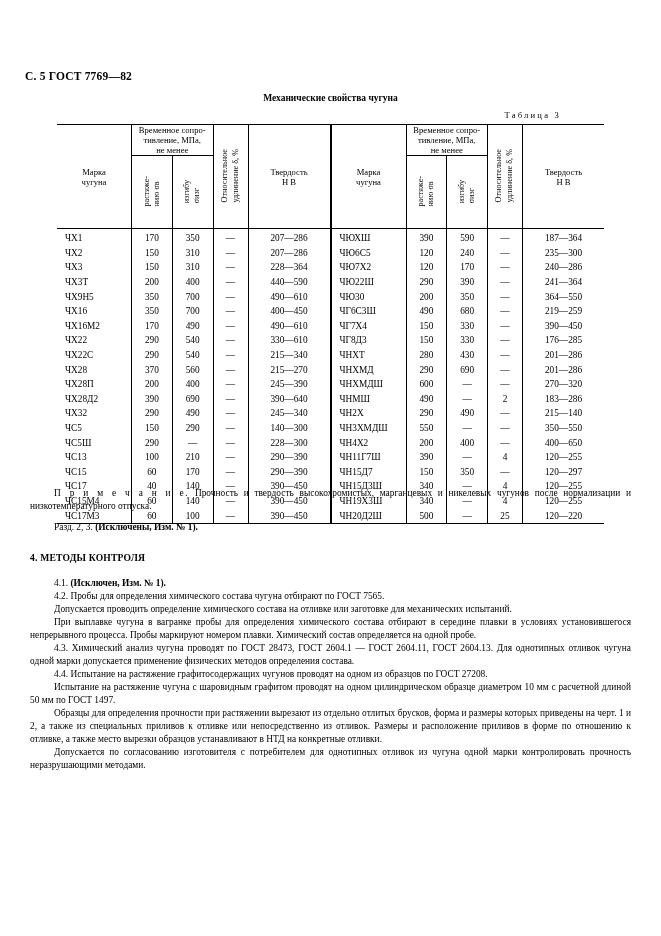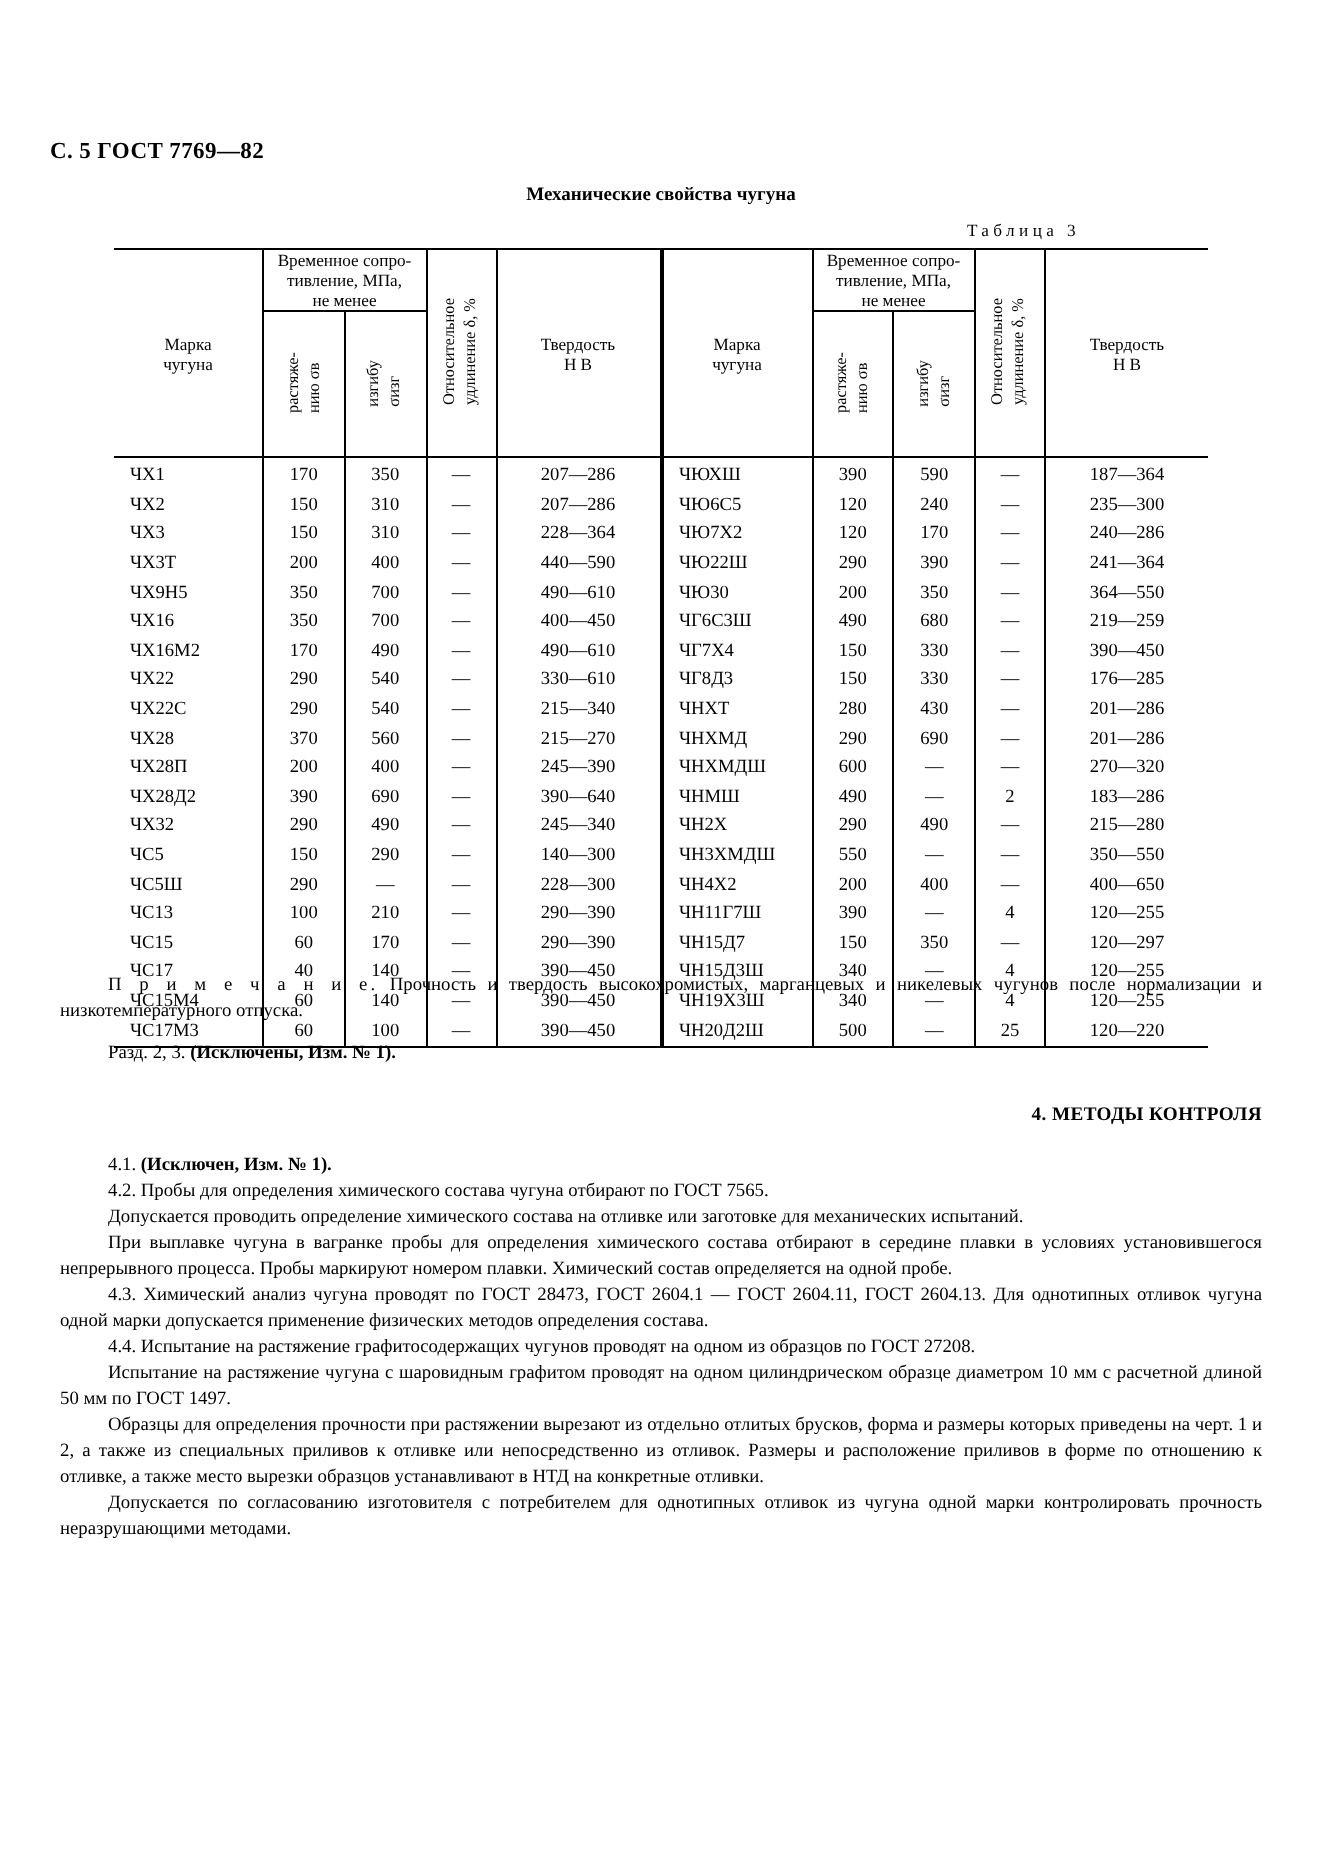--- a/index.html
+++ b/index.html
@@ -40,21 +40,21 @@
     top: 93px;
     left: 0;
     width: 661px;
     text-align: center;
     font-size: 9.5px;
     font-weight: bold;
   }
   .tbl-number {
     position: absolute;
     top: 110px;
-    right: 41px;
+    right: 20px;
     font-size: 8.6px;
     letter-spacing: 2.2px;
   }
 
   
   .tbl-wrap {
     position: absolute;
     top: 124px;
     left: 57px;
     width: 547px;
@@ -129,21 +129,21 @@
     text-align: justify;
   }
   p.para {
     margin: 0 0 0 0;
     text-indent: 24px;
     text-align: justify;
   }
   .note-lead { letter-spacing: 1.6px; }
   .bold { font-weight: bold; }
   .sec-head {
-    text-align: right;
+    text-align: left;
     font-weight: bold;
     font-size: 9.6px;
     margin: 17px 0 13px 0;
     text-indent: 0;
     letter-spacing: 0.2px;
   }
   .gap-sm { height: 8px; }
 
   .page-num {
     position: absolute;
@@ -365,21 +365,21 @@
           <tr>
             <td class="brand edge-l">ЧХ32</td>
             <td>290</td>
             <td>490</td>
             <td>—</td>
             <td class="mid-sep-l">245—340</td>
             <td class="brand mid-sep-r">ЧН2Х</td>
             <td>290</td>
             <td>490</td>
             <td>—</td>
-            <td class="edge-r">215—280</td>
+            <td class="edge-r">215—140</td>
           </tr>
           <tr>
             <td class="brand edge-l">ЧС5</td>
             <td>150</td>
             <td>290</td>
             <td>—</td>
             <td class="mid-sep-l">140—300</td>
             <td class="brand mid-sep-r">ЧН3ХМДШ</td>
             <td>550</td>
             <td>—</td>

